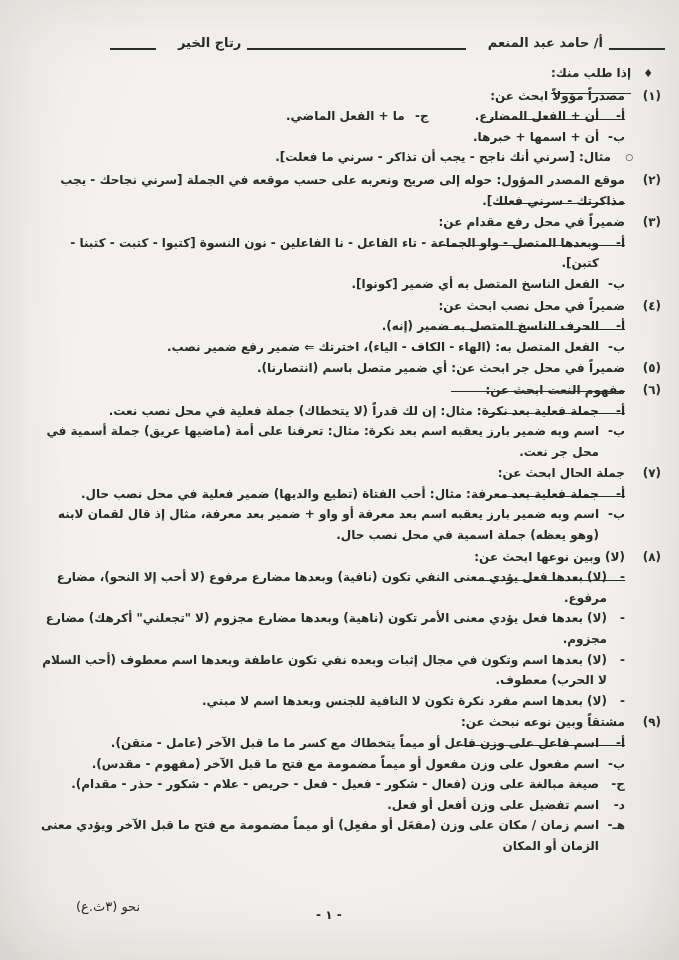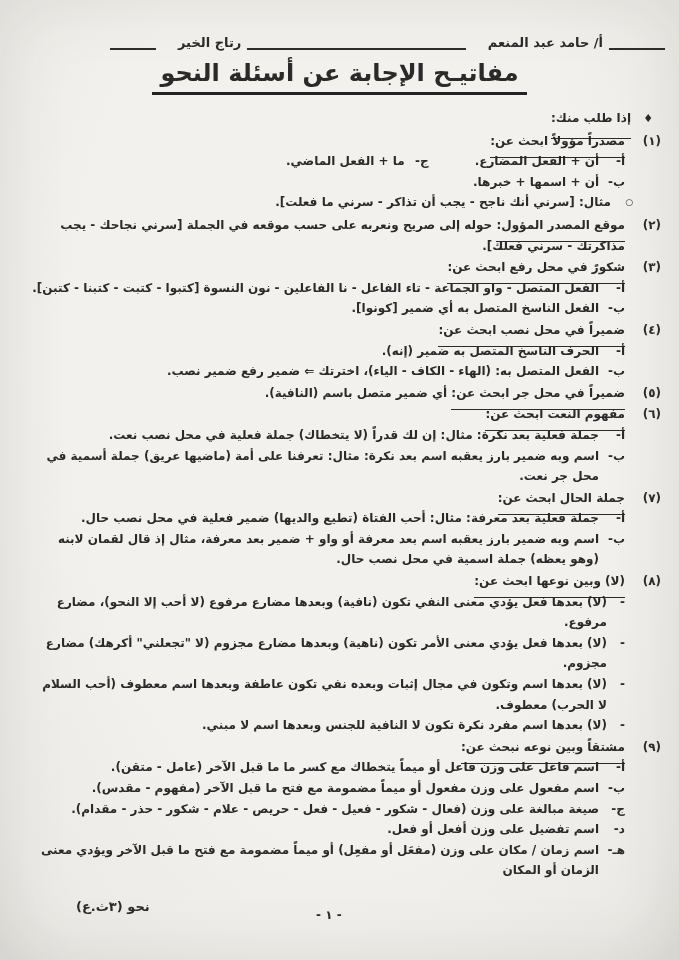--- a/index.html
+++ b/index.html
@@ -24,50 +24,47 @@
   
   .title-wrap{text-align:center;margin-top:9px;}
   .title{display:inline-block;font-size:24px;font-weight:bold;letter-spacing:0;
          border-bottom:3px solid #232323;padding:0 8px 5px;}
   
   .content{margin:13px 18px 0 30px;font-size:12px;font-weight:bold;}
   .row{display:flex;align-items:baseline;line-height:20.6px;}
   .row.section{margin-top:1px;}
   .num{flex:0 0 36px;}
   .txt{flex:1;}
-  .heading{border-bottom:1.5px solid #2a2a2a;padding-bottom:9px;}
+  .heading{border-bottom:1.5px solid #2a2a2a;padding-bottom:16px;}
   .sub{padding-right:36px;}
   .marker{flex:0 0 26px;}
   .dash .marker{flex:0 0 18px;}
   .gap2{margin-right:46px;flex:0 0 24px;}
   .example{padding-right:28px;}
   .bullet-o{flex:0 0 22px;font-size:9px;transform:translateY(-1px);}
   .intro{padding-right:8px;}
   .bullet-d{flex:0 0 22px;font-size:11px;}
   .intro-text{border-bottom:1.5px solid #2a2a2a;padding-bottom:13px;}
   
-  .footer-code{position:absolute;bottom:46px;left:76px;font-size:13px;font-weight:bold;}
+  .footer-code{position:absolute;bottom:46px;left:76px;font-size:13px;font-weight:normal;}
   .footer-page{position:absolute;bottom:38px;left:316px;font-size:12px;font-weight:bold;direction:ltr;}
 </style>
 </head>
 <body>
 
 <div class="page">
 
   <div class="hdr">
     <span class="rule r1"></span>
     <span class="hdr-text">أ/ حامد عبد المنعم</span>
     <span class="rule r2"></span>
     <span class="hdr-text">رتاج الخير</span>
     <span class="rule r3"></span>
   </div>
 
-  <div class="title-wrap">
-    <span class="title">مفاتيـح الإجابة عن أسئلة النحو</span>
-  </div>
 
   <div class="content">
 
     <div class="row intro">
       <span class="bullet-d">♦</span>
       <div class="txt"><span class="intro-text">إذا طلب منك:</span></div>
     </div>
 
     <div class="row section">
       <span class="num">(١)</span>
@@ -88,25 +85,25 @@
       <div class="txt"><span>مثال:</span> <span>[سرني أنك ناجح - يجب أن تذاكر - سرني ما فعلت].</span></div>
     </div>
 
     <div class="row section">
       <span class="num">(٢)</span>
       <div class="txt"><span class="heading">موقع المصدر المؤول:</span> <span>حوله إلى صريح ونعربه على حسب موقعه في الجملة [سرني نجاحك - يجب مذاكرتك - سرني فعلك].</span></div>
     </div>
 
     <div class="row section">
       <span class="num">(٣)</span>
-      <div class="txt"><span class="heading">شكورً في محل رفع ابحث عن:</span></div>
-    </div>
-    <div class="row sub">
-      <span class="marker">أ-</span>
-      <div class="txt">الفعل المتصل - واو الجماعة - تاء الفاعل - نا الفاعلين - نون النسوة [كتبوا - كتبت - كتبنا - كتبن].</div>
+      <div class="txt"><span class="heading">ضميراً في محل رفع مقدام عن:</span></div>
+    </div>
+    <div class="row sub">
+      <span class="marker">أ-</span>
+      <div class="txt">وبعدها المتصل - واو الجماعة - تاء الفاعل - نا الفاعلين - نون النسوة [كتبوا - كتبت - كتبنا - كتبن].</div>
     </div>
     <div class="row sub">
       <span class="marker">ب-</span>
       <div class="txt">الفعل الناسخ المتصل به أي ضمير [كونوا].</div>
     </div>
 
     <div class="row section">
       <span class="num">(٤)</span>
       <div class="txt"><span class="heading">ضميراً في محل نصب ابحث عن:</span></div>
     </div>
@@ -114,21 +111,21 @@
       <span class="marker">أ-</span>
       <div class="txt">الحرف الناسخ المتصل به ضمير (إنه).</div>
     </div>
     <div class="row sub">
       <span class="marker">ب-</span>
       <div class="txt">الفعل المتصل به: (الهاء - الكاف - الياء)، اخترتك ⇐ ضمير رفع ضمير نصب.</div>
     </div>
 
     <div class="row section">
       <span class="num">(٥)</span>
-      <div class="txt"><span class="heading">ضميراً في محل جر ابحث عن:</span> <span>أي ضمير متصل باسم (النافية).</span></div>
+      <div class="txt"><span class="heading">ضميراً في محل جر ابحث عن:</span> <span>أي ضمير متصل باسم (انتصارنا).</span></div>
     </div>
 
     <div class="row section">
       <span class="num">(٦)</span>
       <div class="txt"><span class="heading">مفهوم النعت ابحث عن:</span></div>
     </div>
     <div class="row sub">
       <span class="marker">أ-</span>
       <div class="txt"><span>جملة فعلية بعد نكرة:</span> <span>مثال: إن لك قدراً (لا يتخطاك) جملة فعلية في محل نصب نعت.</span></div>
     </div>

